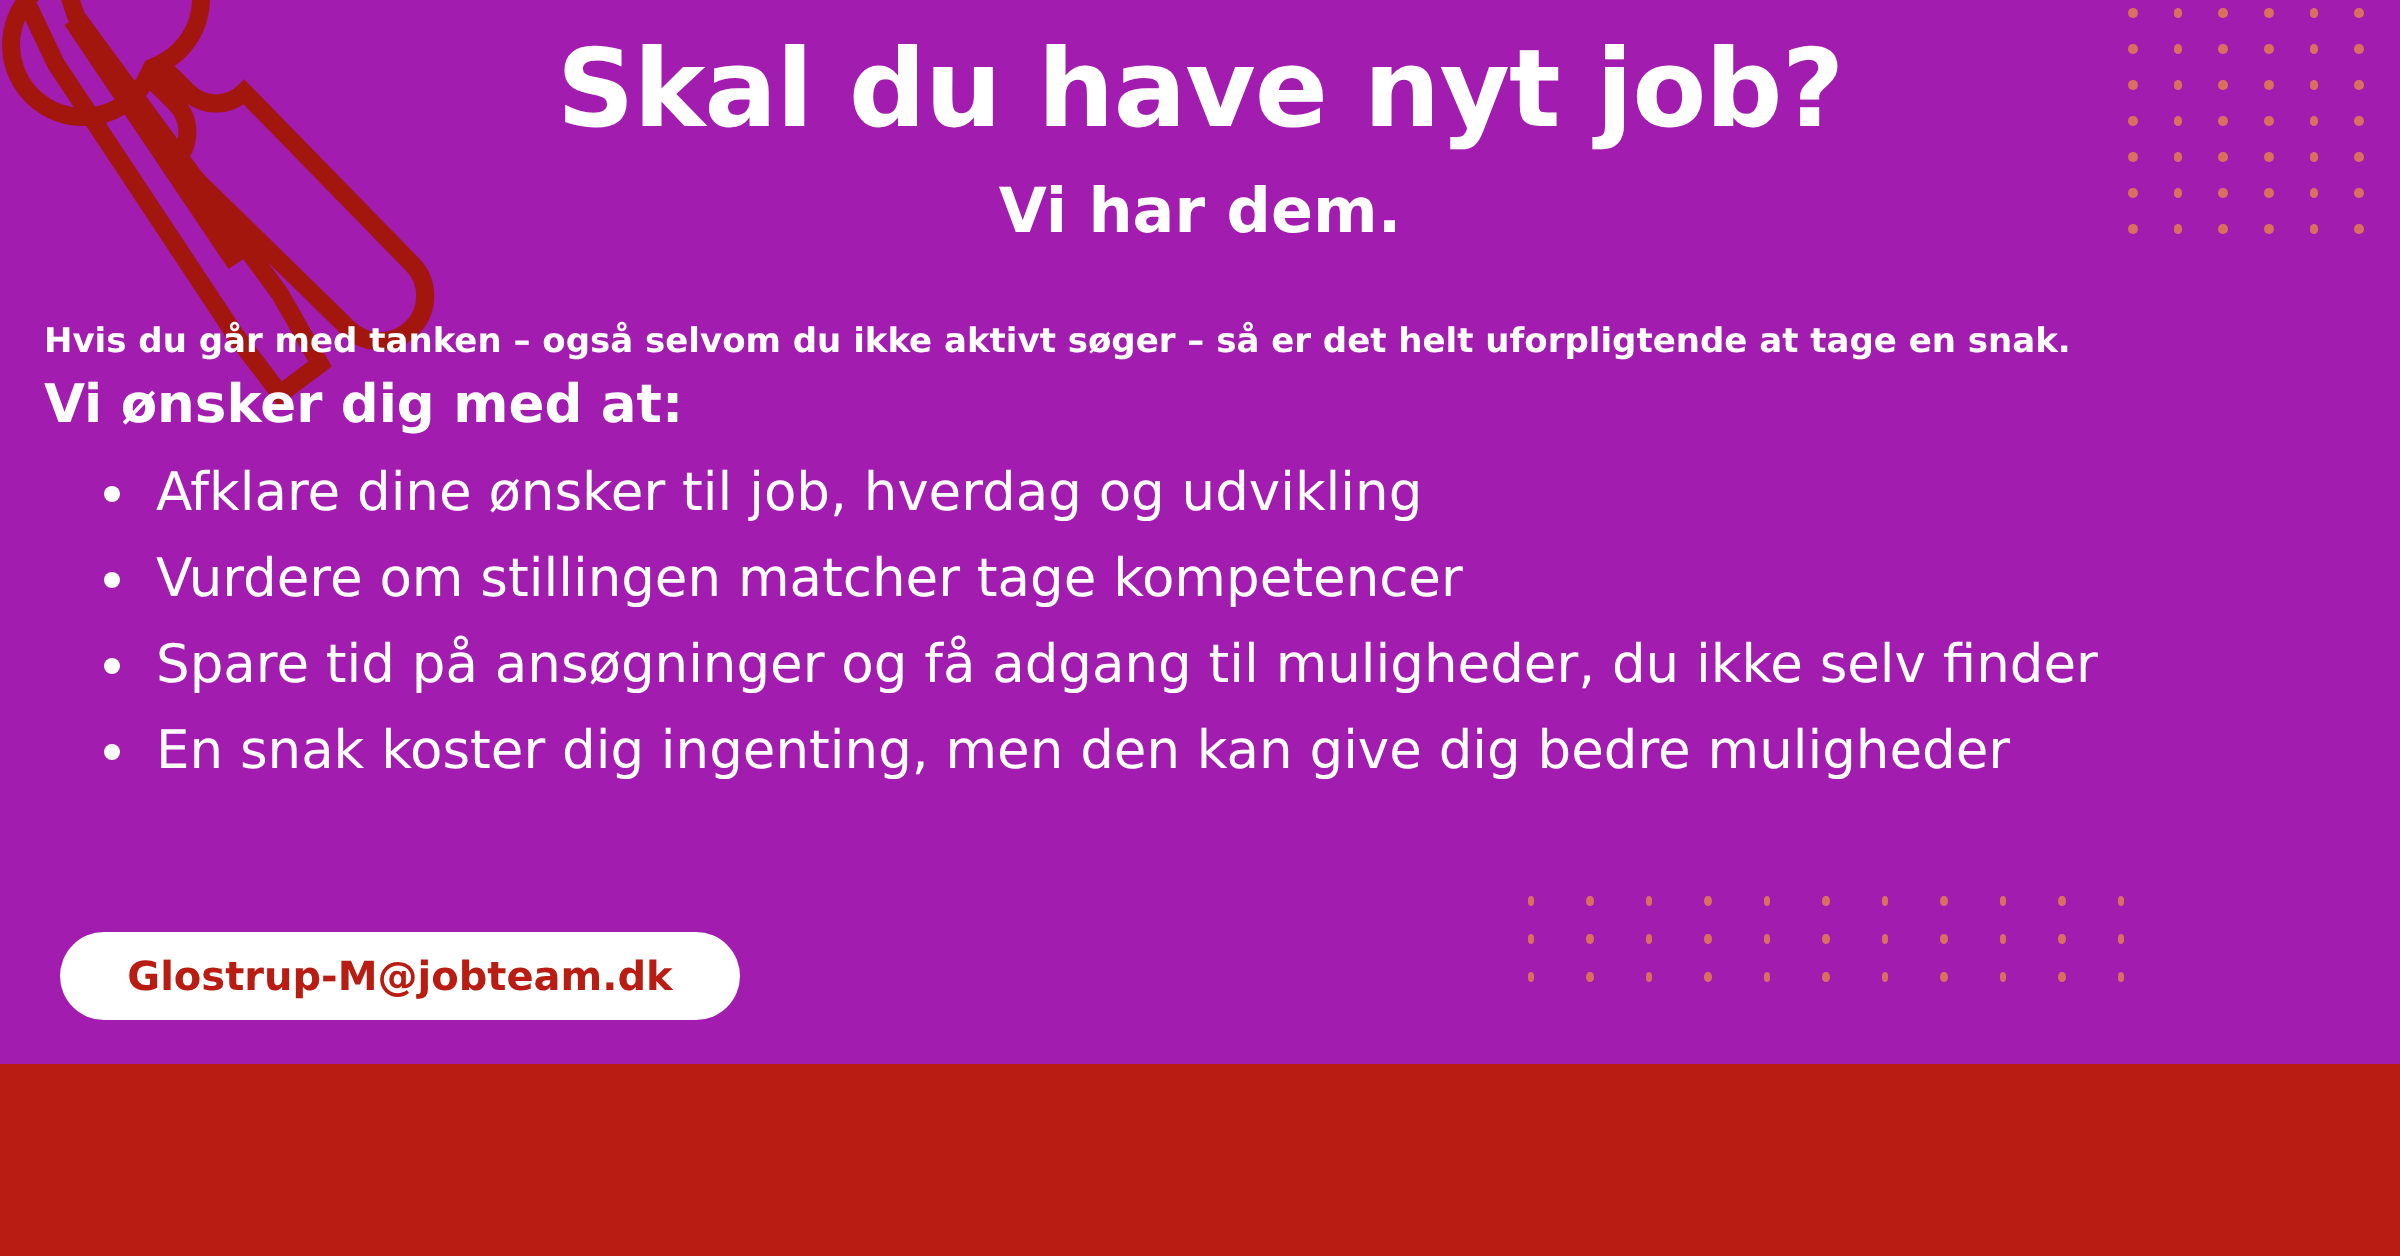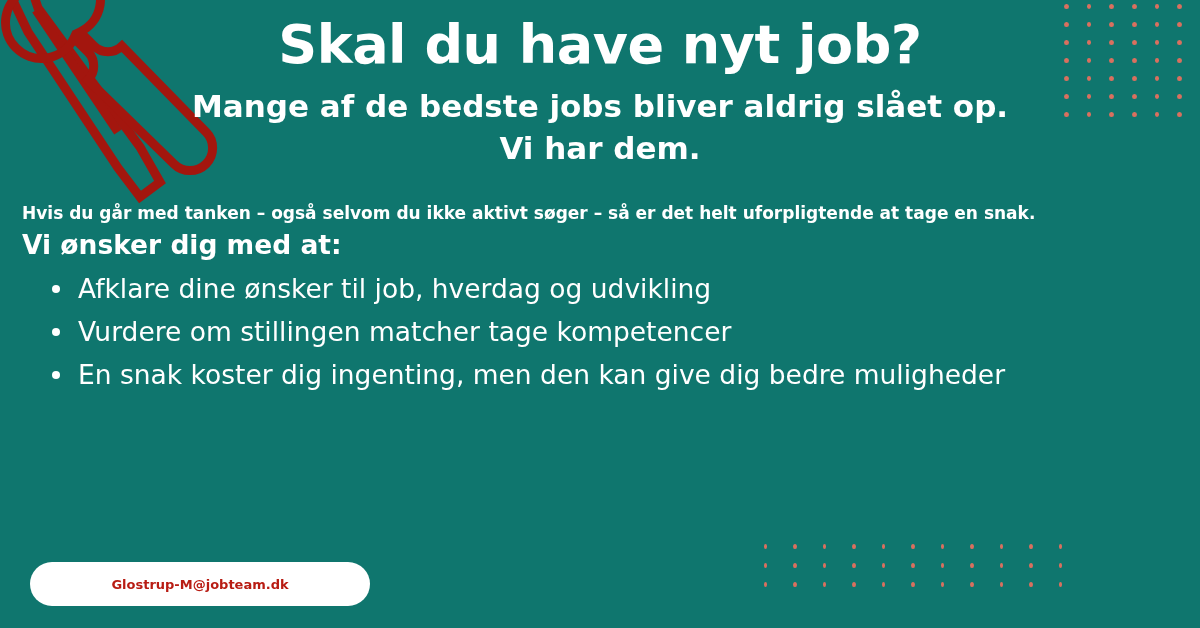--- a/index.html
+++ b/index.html
@@ -10,22 +10,22 @@
   }
   body {
     font-family: "DejaVu Sans", sans-serif;
     background: #b81c13;
     position: relative;
   }
 
   .banner {
     position: relative;
     width: 1200px;
-    height: 628px;
-    background: #0f766e;
+    height: 532px;
+    background: #a21caf;
     overflow: hidden;
   }
 
   
   .tools-watermark {
     position: absolute;
     left: -10px;
     top: -18px;
     width: 260px;
     height: 250px;
@@ -133,21 +133,21 @@
     z-index: 6;
   }
   .pill {
     background: #ffffff;
     color: #b81c13;
     border-radius: 40px;
     height: 44px;
     display: flex;
     align-items: center;
     justify-content: center;
-    font-size: 13px;
+    font-size: 20px;
     font-weight: bold;
     border: none;
     cursor: pointer;
     font-family: "DejaVu Sans", sans-serif;
   }
   .pill-email { width: 340px; }
   .pill-phone { width: 300px; }
 </style>
 </head>
 <body>
@@ -261,30 +261,30 @@
         <i class="dot"></i>
         <i class="dot"></i>
         <i class="dot"></i>
         <i class="dot"></i>
       </div>
   </div>
 
   <div class="content">
     <h1 class="headline">Skal du have nyt job?</h1>
     <div class="subhead">
-      <div>Mange af de bedste jobs bliver aldrig slået op.</div>
       <div>Vi har dem.</div>
     </div>
 
     <p class="body-text">Hvis du går med tanken – også selvom du ikke aktivt søger – så er det helt uforpligtende at tage en snak.</p>
     <p class="helper-line">Vi ønsker dig med at:</p>
 
     <ul class="bullets">
       <li>Afklare dine ønsker til job, hverdag og udvikling</li>
       <li>Vurdere om stillingen matcher tage kompetencer</li>
+      <li>Spare tid på ansøgninger og få adgang til muligheder, du ikke selv finder</li>
       <li>En snak koster dig ingenting, men den kan give dig bedre muligheder</li>
     </ul>
   </div>
 
   <div class="cta-row">
     <button class="pill pill-email">Glostrup-M@jobteam.dk</button>
   </div>
 
 </div>
 

